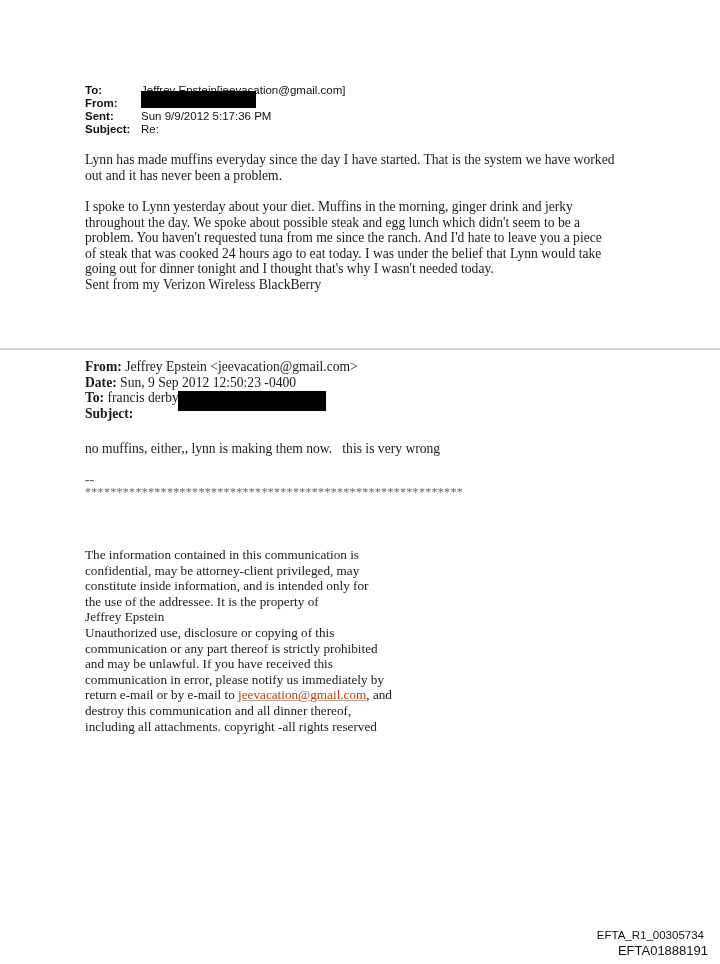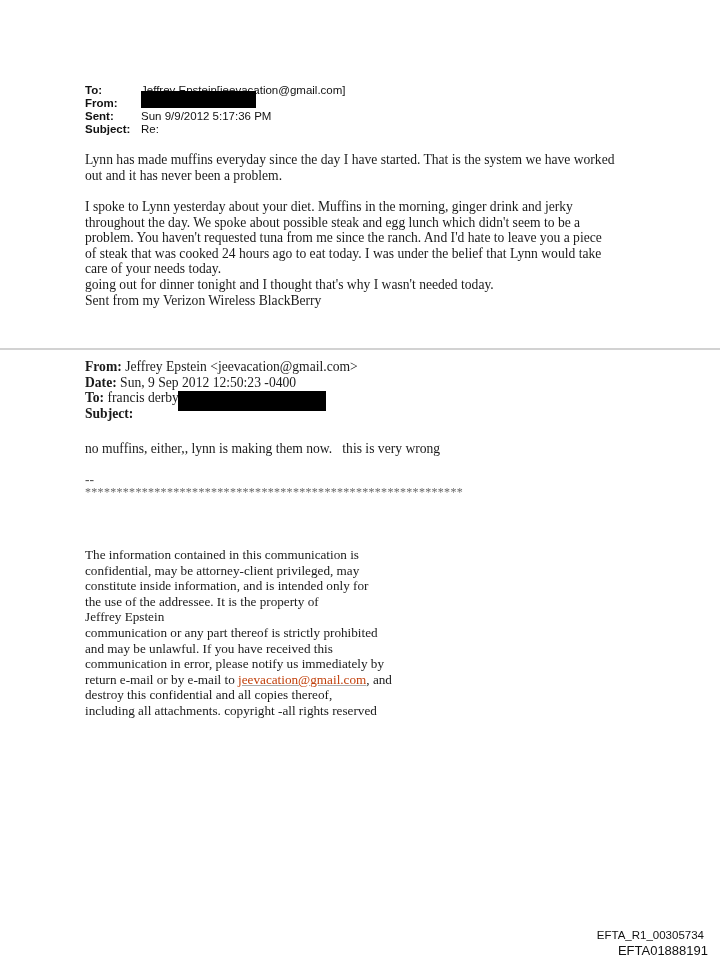--- a/index.html
+++ b/index.html
@@ -128,21 +128,20 @@
   <div class="block serif" style="top:152px;">
     <span class="line">Lynn has made muffins everyday since the day I have started. That is the system we have worked</span>
     <span class="line">out and it has never been a problem.</span>
   </div>
 
   <div class="block serif" style="top:199px;">
     <span class="line">I spoke to Lynn yesterday about your diet. Muffins in the morning, ginger drink and jerky</span>
     <span class="line">throughout the day. We spoke about possible steak and egg lunch which didn't seem to be a</span>
     <span class="line">problem. You haven't requested tuna from me since the ranch. And I'd hate to leave you a piece</span>
     <span class="line">of steak that was cooked 24 hours ago to eat today. I was under the belief that Lynn would take</span>
-    <span class="line">care of your needs today.</span>
     <span class="line">going out for dinner tonight and I thought that's why I wasn't needed today.</span>
     <span class="line">Sent from my Verizon Wireless BlackBerry</span>
   </div>
 
   <div class="separator"></div>
 
   <div class="qhdr serif">
     <span class="line">
       <span class="b">From:</span>
       <span>Jeffrey Epstein &lt;jeevacation@gmail.com&gt;</span>
@@ -170,24 +169,25 @@
     <span class="line dashes">--</span>
     <span class="line stars">************************************************************</span>
   </div>
 
   <div class="block serif" style="top:500px; font-size:13.2px; line-height:15.6px;margin-top:47px;">
     <span class="line">The information contained in this communication is</span>
     <span class="line">confidential, may be attorney-client privileged, may</span>
     <span class="line">constitute inside information, and is intended only for</span>
     <span class="line">the use of the addressee. It is the property of</span>
     <span class="line">Jeffrey Epstein</span>
+    <span class="line">Unauthorized use, disclosure or copying of this</span>
     <span class="line">communication or any part thereof is strictly prohibited</span>
     <span class="line">and may be unlawful. If you have received this</span>
     <span class="line">communication in error, please notify us immediately by</span>
     <span class="line" style="white-space:pre;"><span>return e-mail or by e-mail to </span><a class="link">jeevacation@gmail.com</a><span>, and</span></span>
-    <span class="line">destroy this confidential and all copies thereof,</span>
+    <span class="line">destroy this communication and all dinner thereof,</span>
     <span class="line">including all attachments. copyright -all rights reserved</span>
   </div>
 
   <div class="bates bates-1">EFTA_R1_00305734</div>
   <div class="bates bates-2">EFTA01888191</div>
 
 </div>
 
 </body></html>

